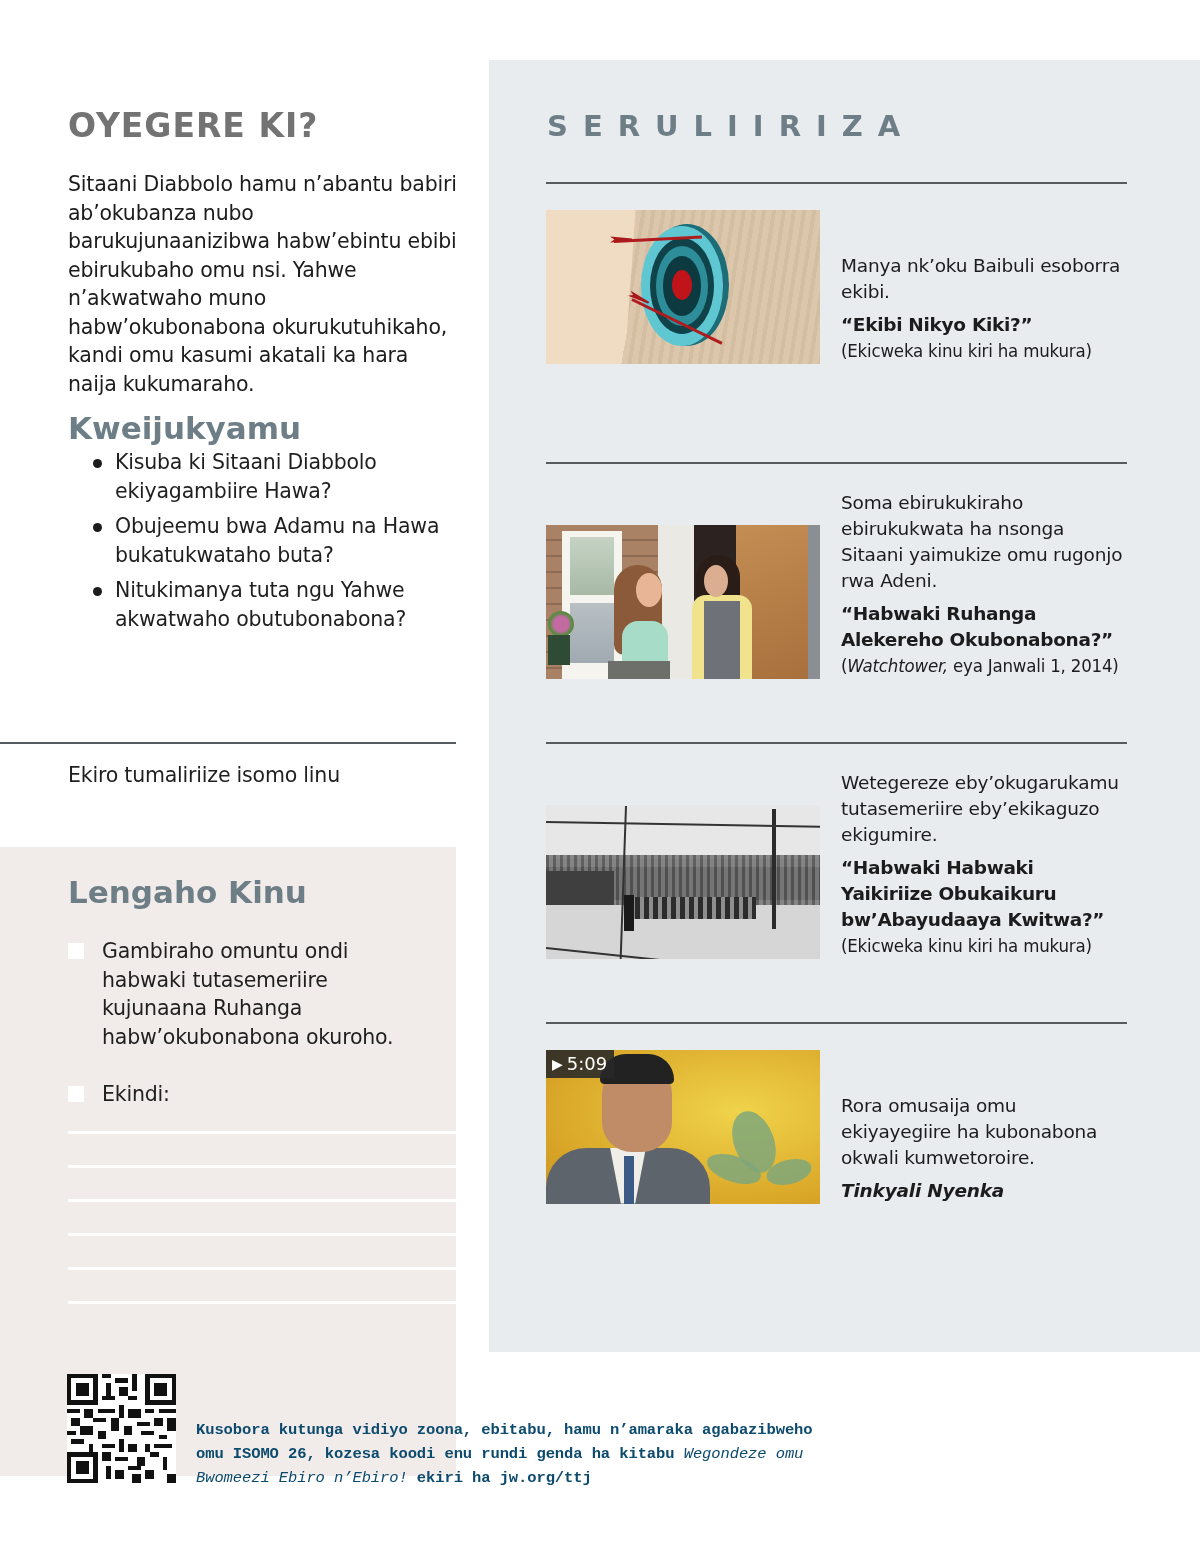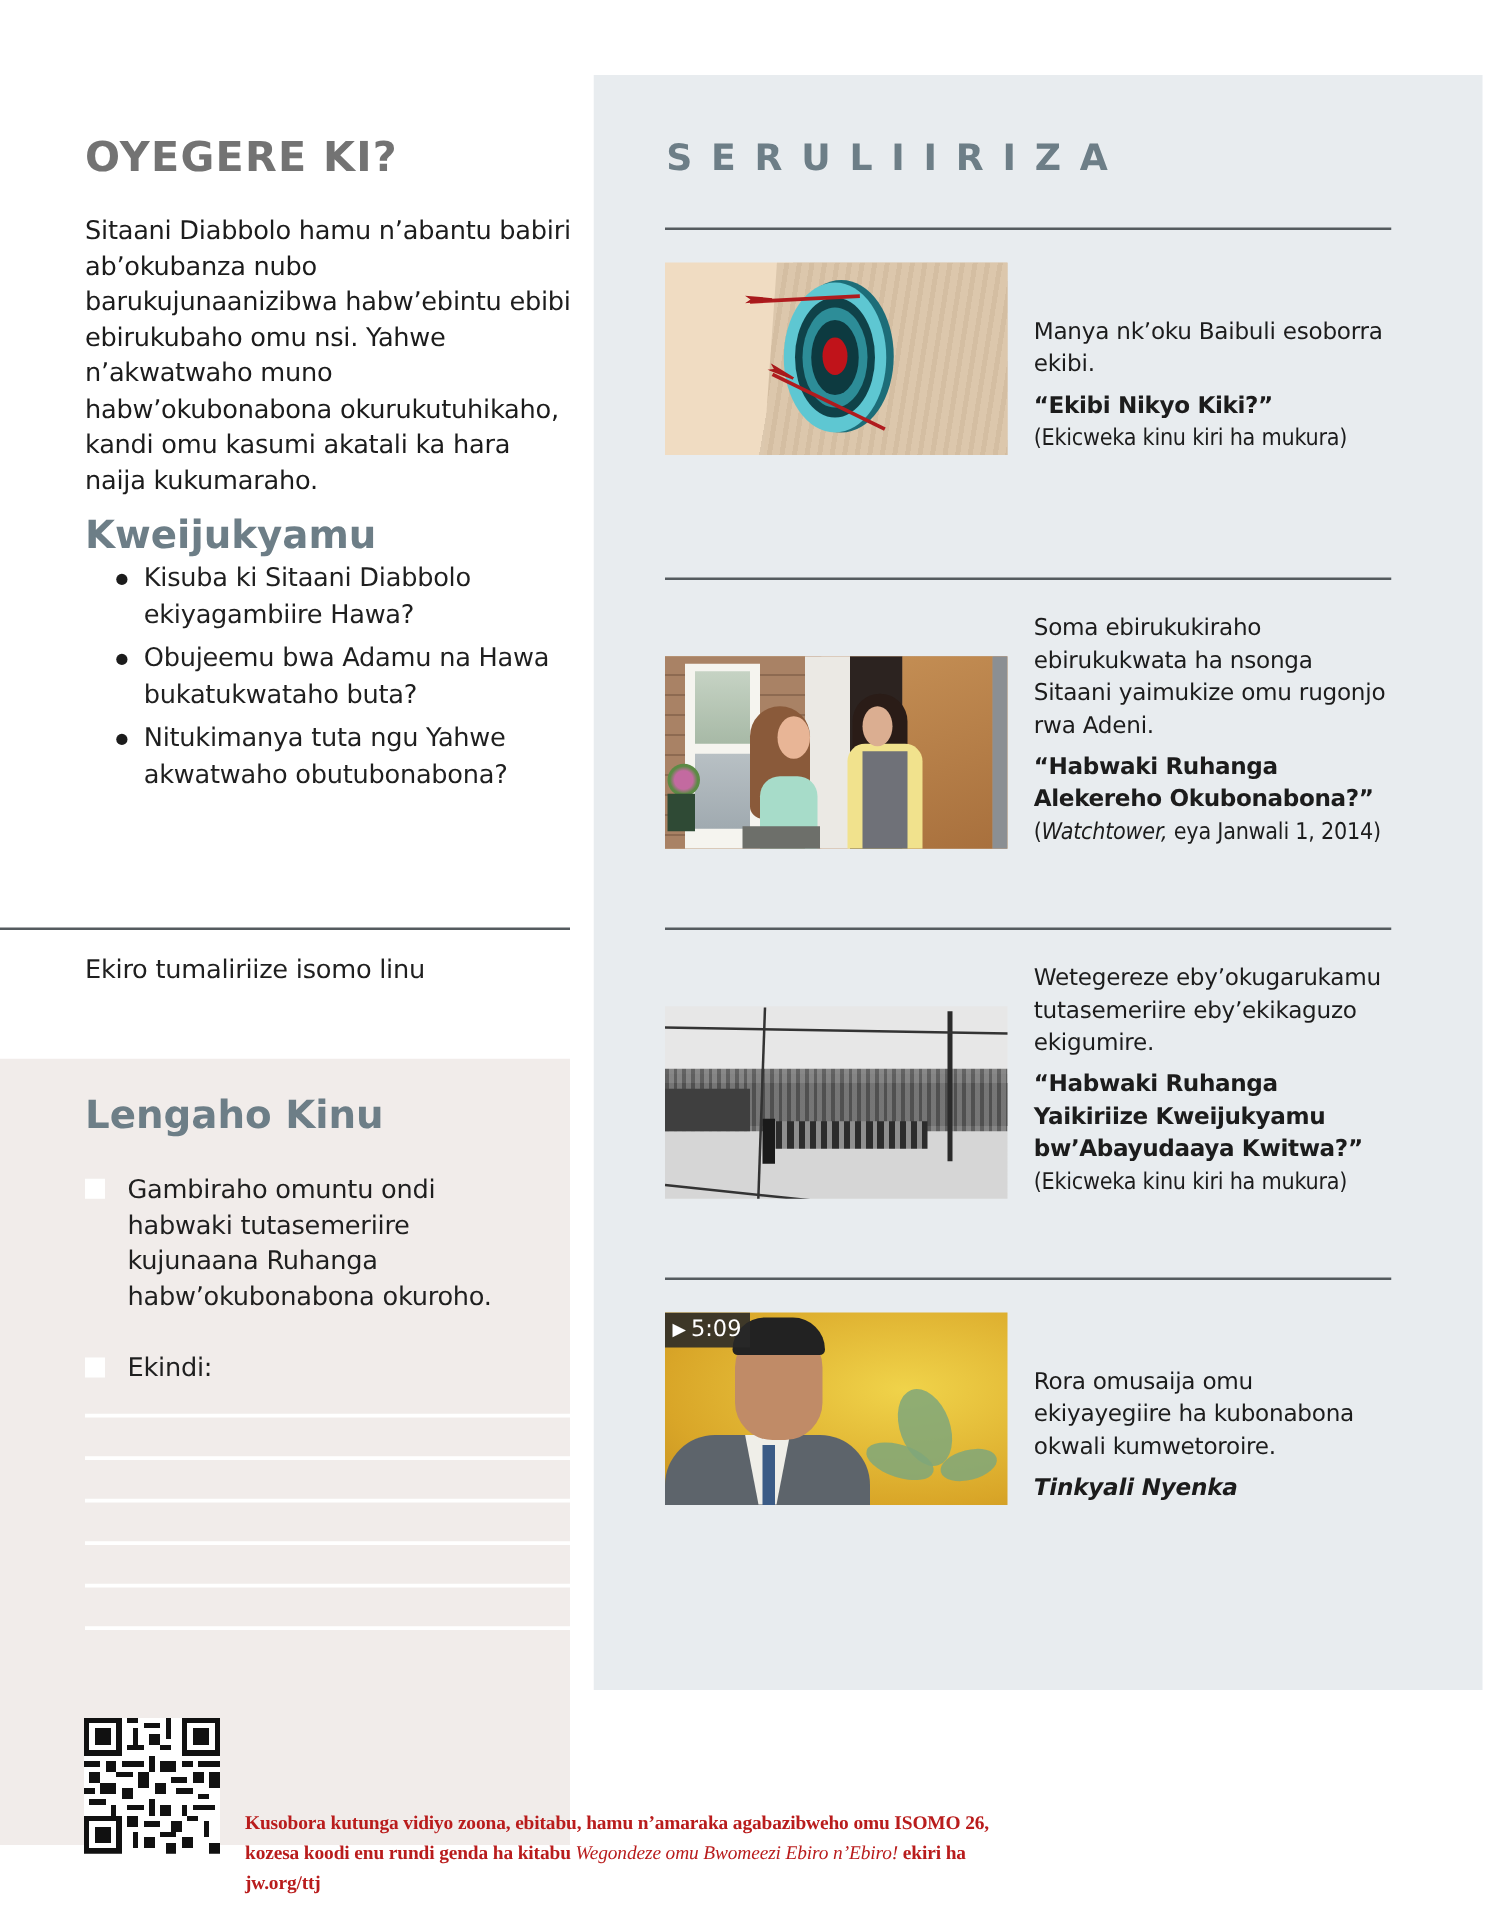--- a/index.html
+++ b/index.html
@@ -22,21 +22,21 @@
   .goal-panel { position: absolute; left: 0; top: 847px; width: 456px; height: 629px; background: #f1ecea; }
   .goal-panel .h2-slate { position: absolute; left: 68px; top: 25px; }
   .goal-items { position: absolute; left: 68px; top: 90px; width: 370px; }
   .goal-item { display: flex; align-items: flex-start; margin-bottom: 28px; }
   .checkbox { flex: 0 0 16px; width: 16px; height: 16px; background: #ffffff; margin-top: 6px; margin-right: 18px; }
   .goal-text { font-size: 20.5px; line-height: 28.7px; letter-spacing: -0.2px; }
   .write-lines { position: absolute; left: 68px; top: 284px; width: 388px; }
   .write-line { height: 3px; background: #ffffff; margin-bottom: 31px; }
 
   
-  .right-panel { position: absolute; left: 475px; top: 60px; width: 711px; height: 1292px; background: #e8ecef; }
+  .right-panel { position: absolute; left: 489px; top: 60px; width: 711px; height: 1292px; background: #e8ecef; }
   .explore-title { position: absolute; left: 58px; top: 48px; color: #6d7e87; font-size: 29px; font-weight: bold; letter-spacing: 15px; line-height: 36px; }
   .resource { position: absolute; left: 57px; width: 581px; }
   .resource .rule { height: 1.5px; background: #555b5f; }
   .resource .body { display: flex; margin-top: 26px; align-items: flex-end; }
   .thumb { position: relative; flex: 0 0 274px; width: 274px; height: 154px; overflow: hidden; }
   .res-text { margin-left: 21px; width: 290px; font-size: 18.5px; line-height: 26px; letter-spacing: -0.2px; color: #1c1c1c; }
   .res-desc { margin-bottom: 7px; }
   .res-ref { font-family: "DejaVu Sans Condensed", "DejaVu Sans", sans-serif; }
   .res-ref b { font-family: "DejaVu Sans", sans-serif; font-weight: bold; letter-spacing: -0.3px; }
   .res-ref .src { font-stretch: condensed; }
@@ -93,21 +93,21 @@
   .t-video .hair { position: absolute; left: 54px; top: 4px; width: 74px; height: 30px; border-radius: 36px 36px 6px 6px; background: #222; }
   .t-video .suit { position: absolute; left: 0; top: 98px; width: 164px; height: 60px; border-radius: 40px 40px 0 0; background: #5d646b; }
   .t-video .shirt { position: absolute; left: 64px; top: 98px; width: 36px; height: 56px; background: #efeee8; clip-path: polygon(0 0, 100% 0, 70% 100%, 30% 100%); }
   .t-video .tie { position: absolute; left: 78px; top: 106px; width: 10px; height: 48px; background: #3b5b86; }
   .t-video .leaf { position: absolute; border-radius: 50%; background: #7fa77a; opacity: 0.85; }
   .badge { position: absolute; left: 0; top: 0; height: 28px; padding: 0 7px 0 6px; background: rgba(40,40,40,0.88); color: #ffffff; font-size: 18px; line-height: 28px; display: flex; align-items: center; gap: 4px; }
   .badge .play { font-size: 14px; }
 
   
   .qr { position: absolute; left: 67px; top: 1374px; width: 109px; height: 109px; }
-  .footer-text { position: absolute; left: 196px; top: 1447px; width: 620px; font-family: Liberation Serif, serif; font-size: 15.5px; line-height: 24px; color: #b91c1c; font-weight: bold; letter-spacing: -0.1px; }
+  .footer-text { position: absolute; left: 196px; top: 1418px; width: 620px; font-family: Liberation Mono, monospace; font-size: 15.5px; line-height: 24px; color: #0c4a6e; font-weight: bold; letter-spacing: -0.1px; }
   .footer-text i { font-style: italic; font-weight: normal; }
 </style>
 </head>
 <body>
 
 <section class="left-top">
   <h1 class="title-red">OYEGERE KI?</h1>
   <p class="intro">Sitaani Diabbolo hamu n’abantu babiri ab’okubanza nubo barukujunaanizibwa habw’ebintu ebibi ebirukubaho omu nsi. Yahwe n’akwatwaho muno habw’okubonabona okurukutuhikaho, kandi omu kasumi akatali ka hara naija kukumaraho.</p>
 </section>
 
@@ -209,21 +209,21 @@
         <div class="hut"></div>
         <div class="crowd"></div>
         <div class="man"></div>
         <div class="pole"></div>
         <div class="wire" style="left:0;top:16px;width:280px;transform:rotate(1deg);"></div>
         <div class="wire" style="left:80px;top:0;width:160px;transform:rotate(92deg);"></div>
         <div class="wire" style="left:0;top:142px;width:120px;transform:rotate(6deg);"></div>
       </div>
       <div class="res-text">
         <p class="res-desc">Wetegereze eby’okugarukamu tutasemeriire eby’ekikaguzo ekigumire.</p>
-        <p class="res-ref"><b>“Habwaki Ruhanga Yaikiriize Kweijukyamu bw’Abayudaaya Kwitwa?”</b><span class="src"> (Ekicweka kinu kiri ha mukura)</span></p>
+        <p class="res-ref"><b>“Habwaki Habwaki Yaikiriize Obukaikuru bw’Abayudaaya Kwitwa?”</b><span class="src"> (Ekicweka kinu kiri ha mukura)</span></p>
       </div>
     </div>
   </div>
 
   <div class="resource" style="top:962px;">
     <div class="rule"></div>
     <div class="body">
       <div class="thumb t-video">
         <div class="leaf" style="left:188px;top:60px;width:40px;height:64px;transform:rotate(-20deg);"></div>
         <div class="leaf" style="left:160px;top:106px;width:56px;height:26px;transform:rotate(18deg);"></div>

